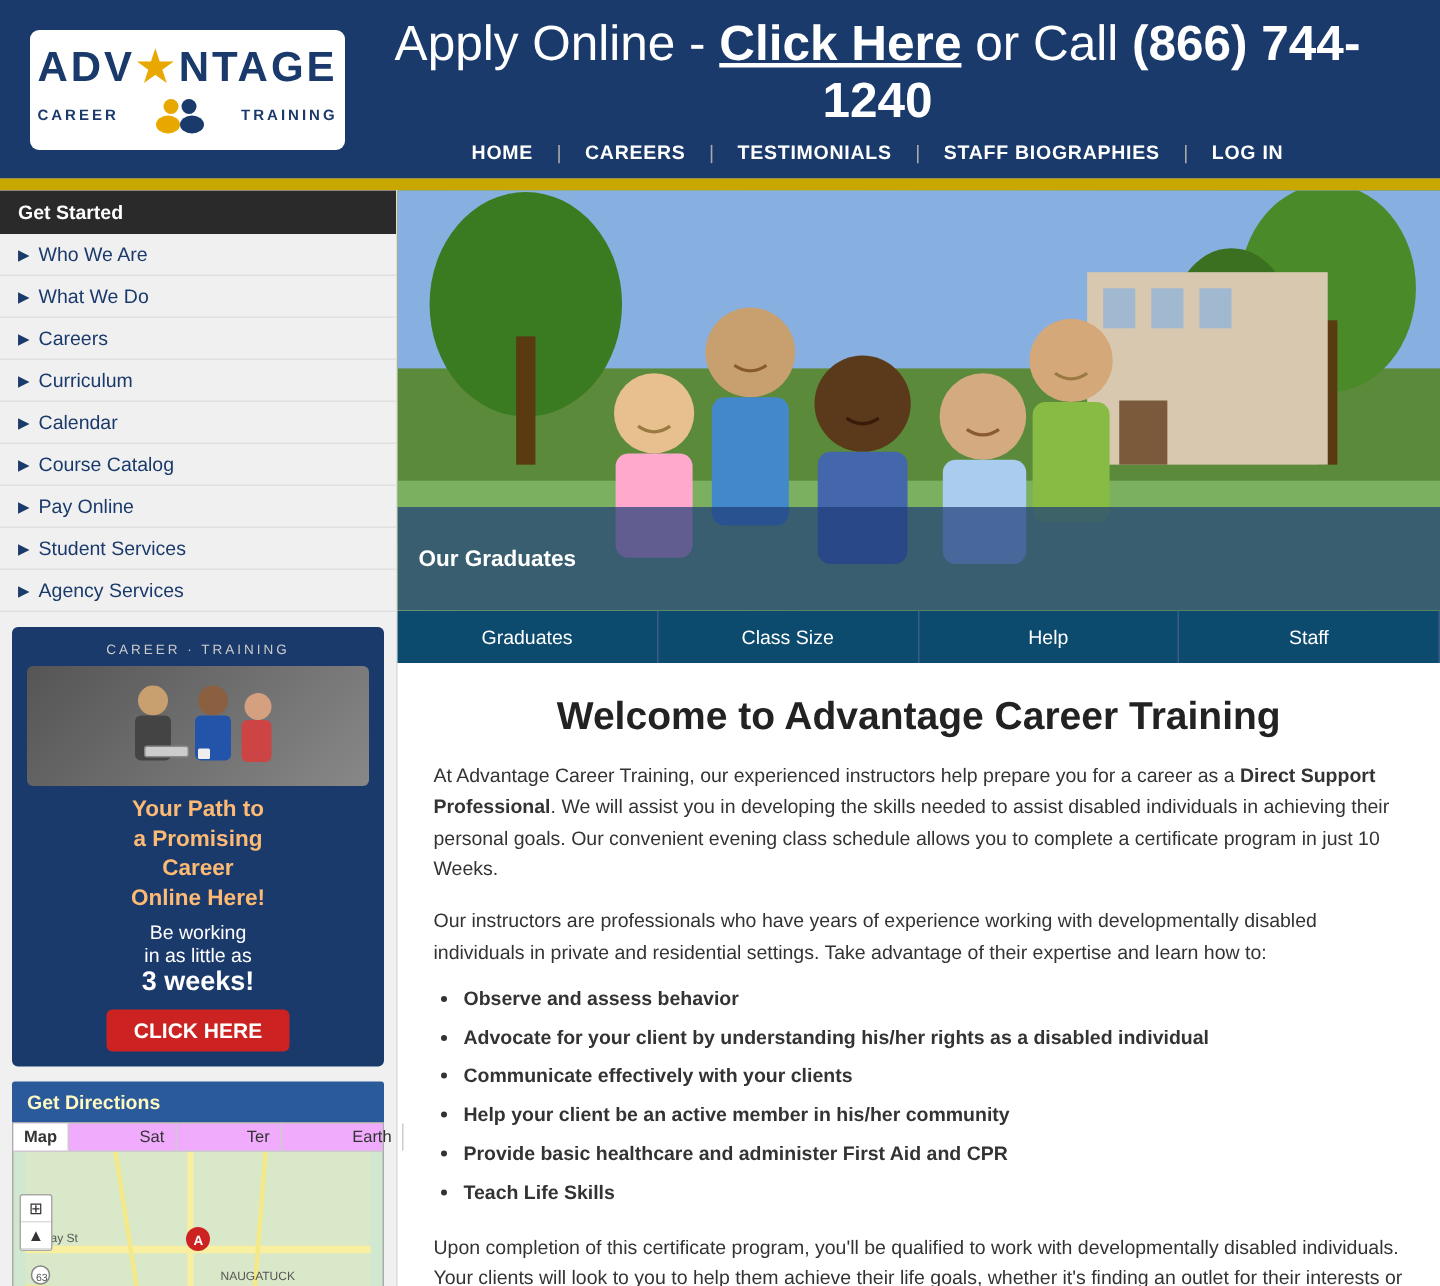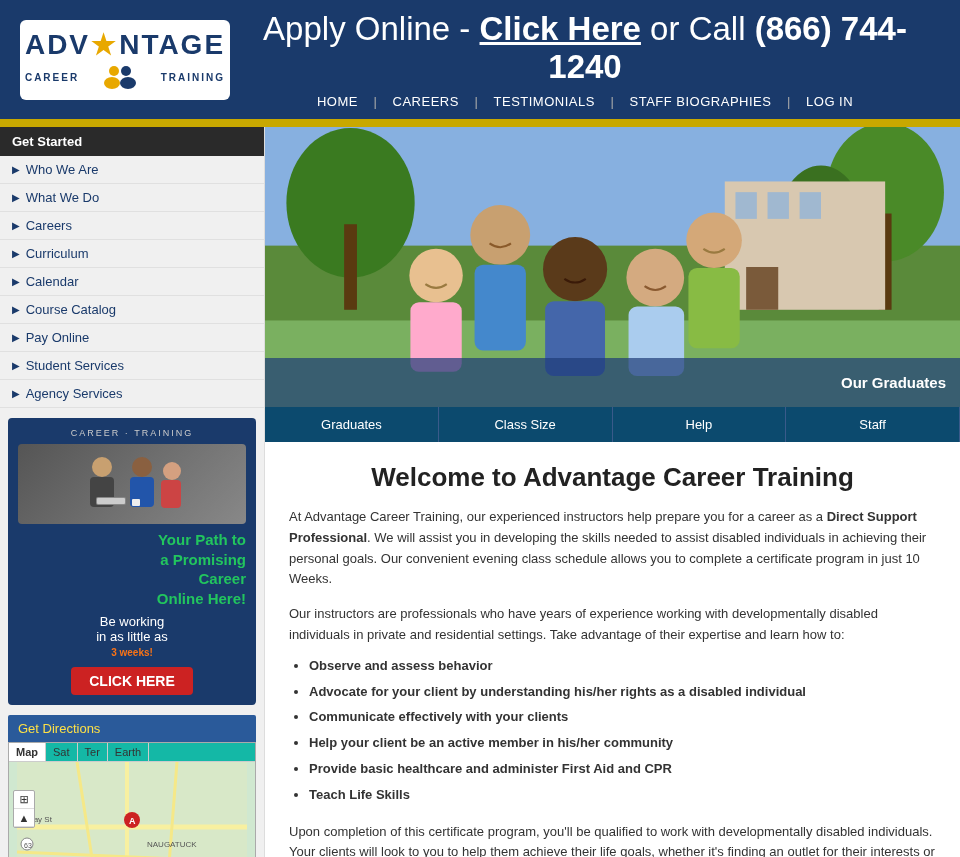--- a/index.html
+++ b/index.html
@@ -10,60 +10,60 @@
     #logo-box { background: white; border-radius: 6px; padding: 6px 10px; display: flex; align-items: center; width: 210px; height: 80px; justify-content: center; }
     .logo-wrapper { text-align: center; }
     .logo-top { font-size: 30px; font-weight: 900; color: #1a3a6b; letter-spacing: 2px; display: flex; align-items: center; }
     .logo-top .star { color: #e8a800; font-size: 28px; margin: 0 1px; }
 
     #header-right { text-align: center; flex: 1; }
     #apply-text { font-size: 33px; color: white; }
     #apply-text strong { color: white; font-weight: 900; }
     #apply-text .phone { font-weight: 900; }
     #nav-bar { margin-top: 8px; }
-    #nav-bar a { color: white; text-decoration: none; font-size: 13px; font-weight: normal; margin: 0 12px; letter-spacing: 0.5px; }
+    #nav-bar a { color: white; text-decoration: none; font-size: 13px; font-weight: bold; margin: 0 12px; letter-spacing: 0.5px; }
     .nav-sep { color: #aaa; }
 
     
     #gold-bar { background: #c8a800; height: 8px; }
 
     
     #main-layout { display: flex; background: white; min-height: 600px; }
 
     
     #sidebar { width: 265px; min-width: 265px; background: #f0f0f0; border-right: 1px solid #ddd; }
     .sidebar-section-title { background: #2a2a2a; color: white; font-size: 13px; font-weight: bold; padding: 7px 12px; }
     .sidebar-item { display: flex; align-items: center; padding: 6px 12px; border-bottom: 1px solid #e0e0e0; cursor: pointer; font-size: 13px; color: #1a3a6b; }
     .sidebar-arrow { color: #1a3a6b; margin-right: 6px; font-size: 10px; }
     .sidebar-services-title { background: #555; color: white; font-size: 13px; font-weight: bold; padding: 7px 12px; margin-top: 4px; }
 
     
     #ad-box { margin: 10px 8px; background: #1a3a6b; border-radius: 4px; padding: 10px; text-align: center; color: white; }
     #ad-box .ad-logo { font-size: 20px; font-weight: 900; color: white; letter-spacing: 1px; }
     #ad-box .ad-logo span { color: #e8a800; }
-    #ad-box .ad-weeks { font-size: 10px; color: #f97316; font-weight: bold; }
+    #ad-box .ad-weeks { font-size: 18px; color: #ffffff; font-weight: bold; }
     #ad-box .ad-btn { background: #cc2222; color: white; font-weight: bold; font-size: 14px; border-radius: 4px; padding: 6px 18px; margin-top: 8px; display: inline-block; cursor: pointer; border: none; }
     #ad-image-placeholder { width: 100%; height: 80px; background: linear-gradient(135deg, #555 0%, #888 100%); border-radius: 4px; margin: 6px 0; display: flex; align-items: center; justify-content: center; overflow: hidden; }
 
     
     #directions-box { margin: 6px 8px; }
-    #directions-title { background: #2a5a9a; color: #fde047; font-size: 13px; font-weight: normal; padding: 6px 10px; border-radius: 2px 2px 0 0; }
+    #directions-title { background: #2a5a9a; color: #fef9c3; font-size: 13px; font-weight: bold; padding: 6px 10px; border-radius: 2px 2px 0 0; }
     #map-placeholder { width: 100%; height: 150px; background: #d0e8d0; border: 1px solid #aaa; position: relative; display: flex; flex-direction: column; }
-    #map-tabs { display: flex; background: #14b8a6; border-bottom: 1px solid #ccc; font-size: 11px; }
+    #map-tabs { display: flex; background: #f0abfc; border-bottom: 1px solid #ccc; font-size: 11px; gap: 40px; }
     #map-tabs span { padding: 3px 7px; cursor: pointer; border-right: 1px solid #ccc; }
     #map-tabs span.active { background: white; font-weight: bold; }
     #map-nav { display: flex; flex-direction: column; position: absolute; top: 28px; left: 4px; background: white; border: 1px solid #aaa; border-radius: 2px; }
     #map-nav span { width: 20px; height: 18px; display: flex; align-items: center; justify-content: center; font-size: 11px; border-bottom: 1px solid #ddd; cursor: pointer; }
 
     
     #content { flex: 1; padding: 0; }
 
     
     #hero { position: relative; width: 100%; height: 280px; background: linear-gradient(135deg, #5a8a3a 0%, #7aaa5a 30%, #4a7a2a 60%, #3a6a20 100%); overflow: hidden; display: flex; align-items: flex-end; }
-    #hero-overlay { position: absolute; bottom: 0; left: 0; right: 0; background: rgba(30,60,120,0.7); padding: 16px 14px; text-align: right; }
+    #hero-overlay { position: absolute; bottom: 0; left: 0; right: 0; background: rgba(30,60,120,0.7); padding: 26px 14px; }
     #hero-label { color: white; font-size: 15px; font-weight: bold; }
 
     
     #content-tabs { display: flex; background: #0c4a6e; }
     .content-tab { flex: 1; color: white; text-align: center; padding: 10px 0; font-size: 13px; cursor: pointer; border-right: 1px solid #3a5a8a; }
 
     
     #body-content { padding: 20px 24px; }
     #welcome-title { font-size: 26px; font-weight: bold; color: #222; margin-bottom: 14px; text-align: center; }
     #intro-para { line-height: 1.6; margin-bottom: 14px; }
@@ -179,21 +179,21 @@
 
           <circle cx="100" cy="22" r="9" fill="#d4a080"></circle>
           <rect x="89" y="31" width="20" height="28" rx="4" fill="#cc4444"></rect>
 
           <rect x="24" y="48" width="30" height="8" rx="2" fill="#888"></rect>
           <rect x="25" y="49" width="28" height="6" rx="1" fill="#ccc"></rect>
 
           <rect x="60" y="50" width="8" height="7" rx="1" fill="#eee"></rect>
         </svg>
       </div>
-      <div style="font-size:15px;font-weight:bold;color:#22c55e;line-height:1.3;text-align:right;">
+      <div style="font-size:15px;font-weight:bold;color:#fdba74;line-height:1.3;">
         <span>Your Path to</span><br>
         <span>a Promising</span><br>
         <span>Career</span><br>
         <span>Online Here!</span>
       </div>
       <div style="font-size:13px;color:white;margin-top:6px;">
         <span>Be working</span><br>
         <span>in as little as</span><br>
         <span class="ad-weeks">3 weeks!</span>
       </div>

